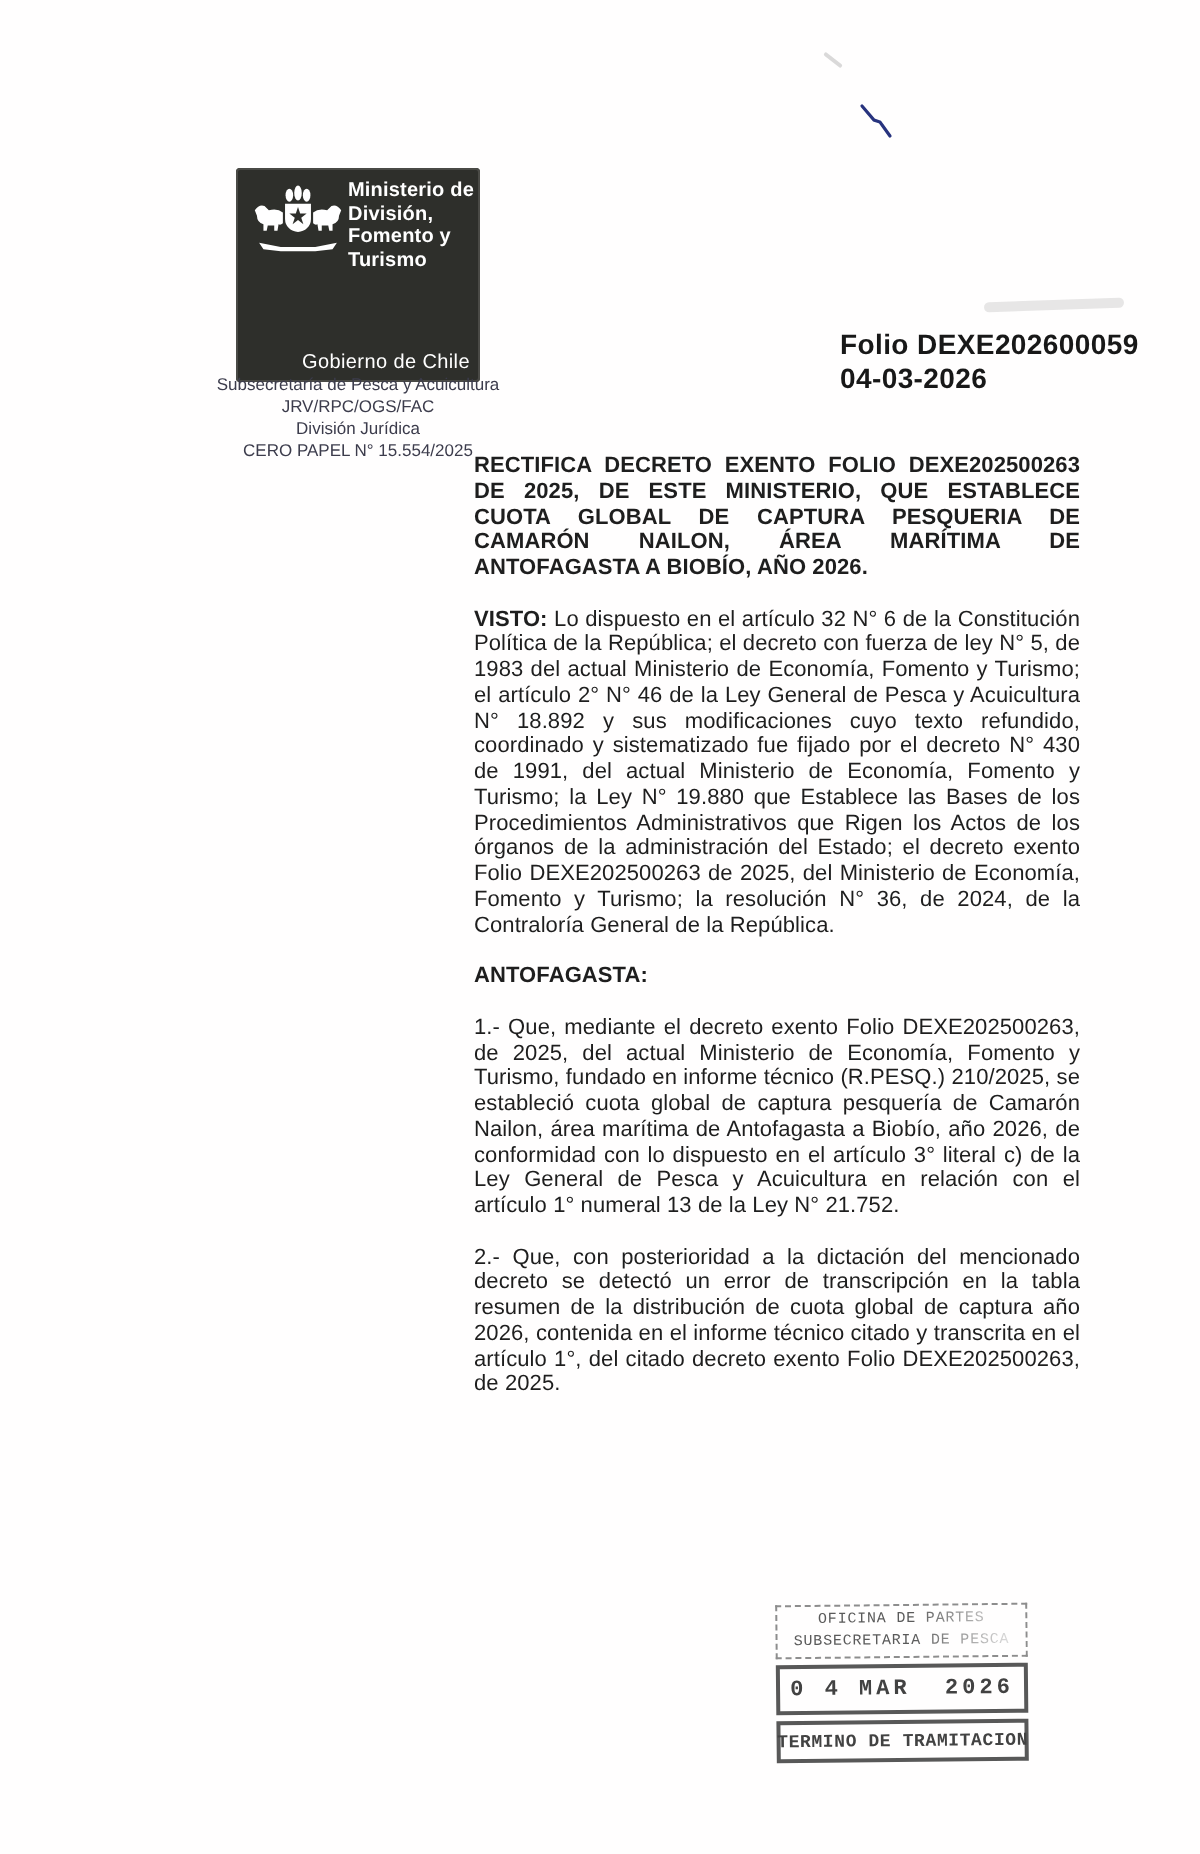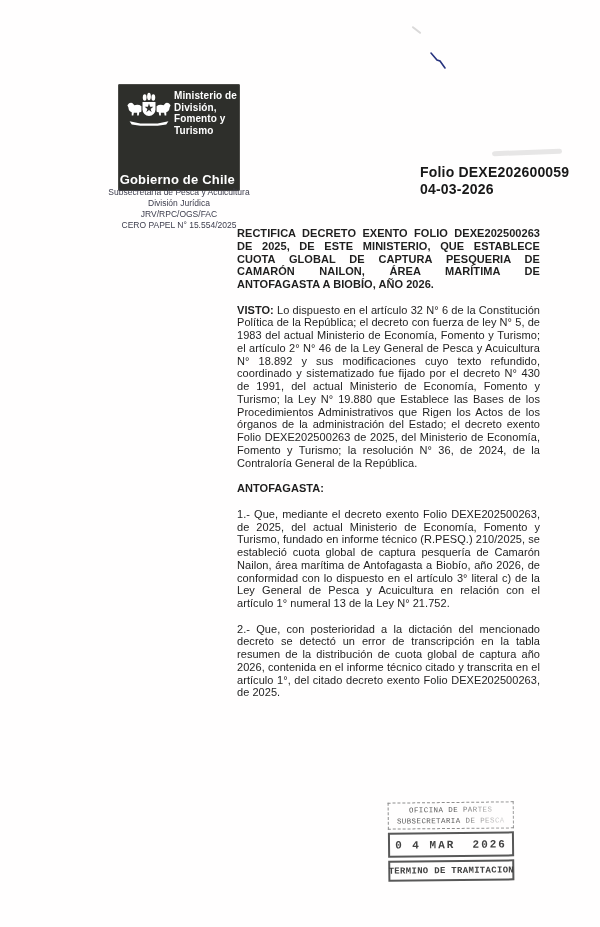--- a/index.html
+++ b/index.html
@@ -15,21 +15,21 @@
     background:#2e2f2b; border-radius:2px; box-shadow:0 0 0 1px #4a4a46 inset;margin-top:12px;
   }
   .emblem { position:absolute; left:4px; top:6px; width:54px; height:40px; }
   .ministry-name {
     position:absolute; left:56px; top:6px; width:64px;
     color:#fff; font-weight:bold; font-size:10px; line-height:11.7px;
     letter-spacing:0.1px;
   }
   .gov {
     position:absolute; right:5px; bottom:4px;
-    color:#fff; font-weight:bold; font-size:13px; letter-spacing:0.2px;
+    color:#fff; font-weight:normal; font-size:10px; letter-spacing:0.2px;
   }
 
   
   .letterhead {
     position:absolute; left:59px; top:187px; width:240px;
     text-align:center; font-size:8.5px; line-height:10.9px; color:#3c3c4c;
   }
 
   
   .folio {
@@ -117,22 +117,22 @@
       <div>Ministerio de</div>
       <div>División,</div>
       <div>Fomento y</div>
       <div>Turismo</div>
     </div>
     <div class="gov">Gobierno de Chile</div>
   </div>
 
   <div class="letterhead">
     <div>Subsecretaría de Pesca y Acuicultura</div>
+    <div>JRV/RPC/OGS/FAC</div>
     <div>División Jurídica</div>
-    <div>JRV/RPC/OGS/FAC</div>
     <div>CERO PAPEL N° 15.554/2025</div>
   </div>
 
   <div class="folio">
     <div>Folio DEXE202600059</div>
     <div>04-03-2026</div>
   </div>
 
   <div class="smudge-top"></div>
   <div class="speck"></div>

